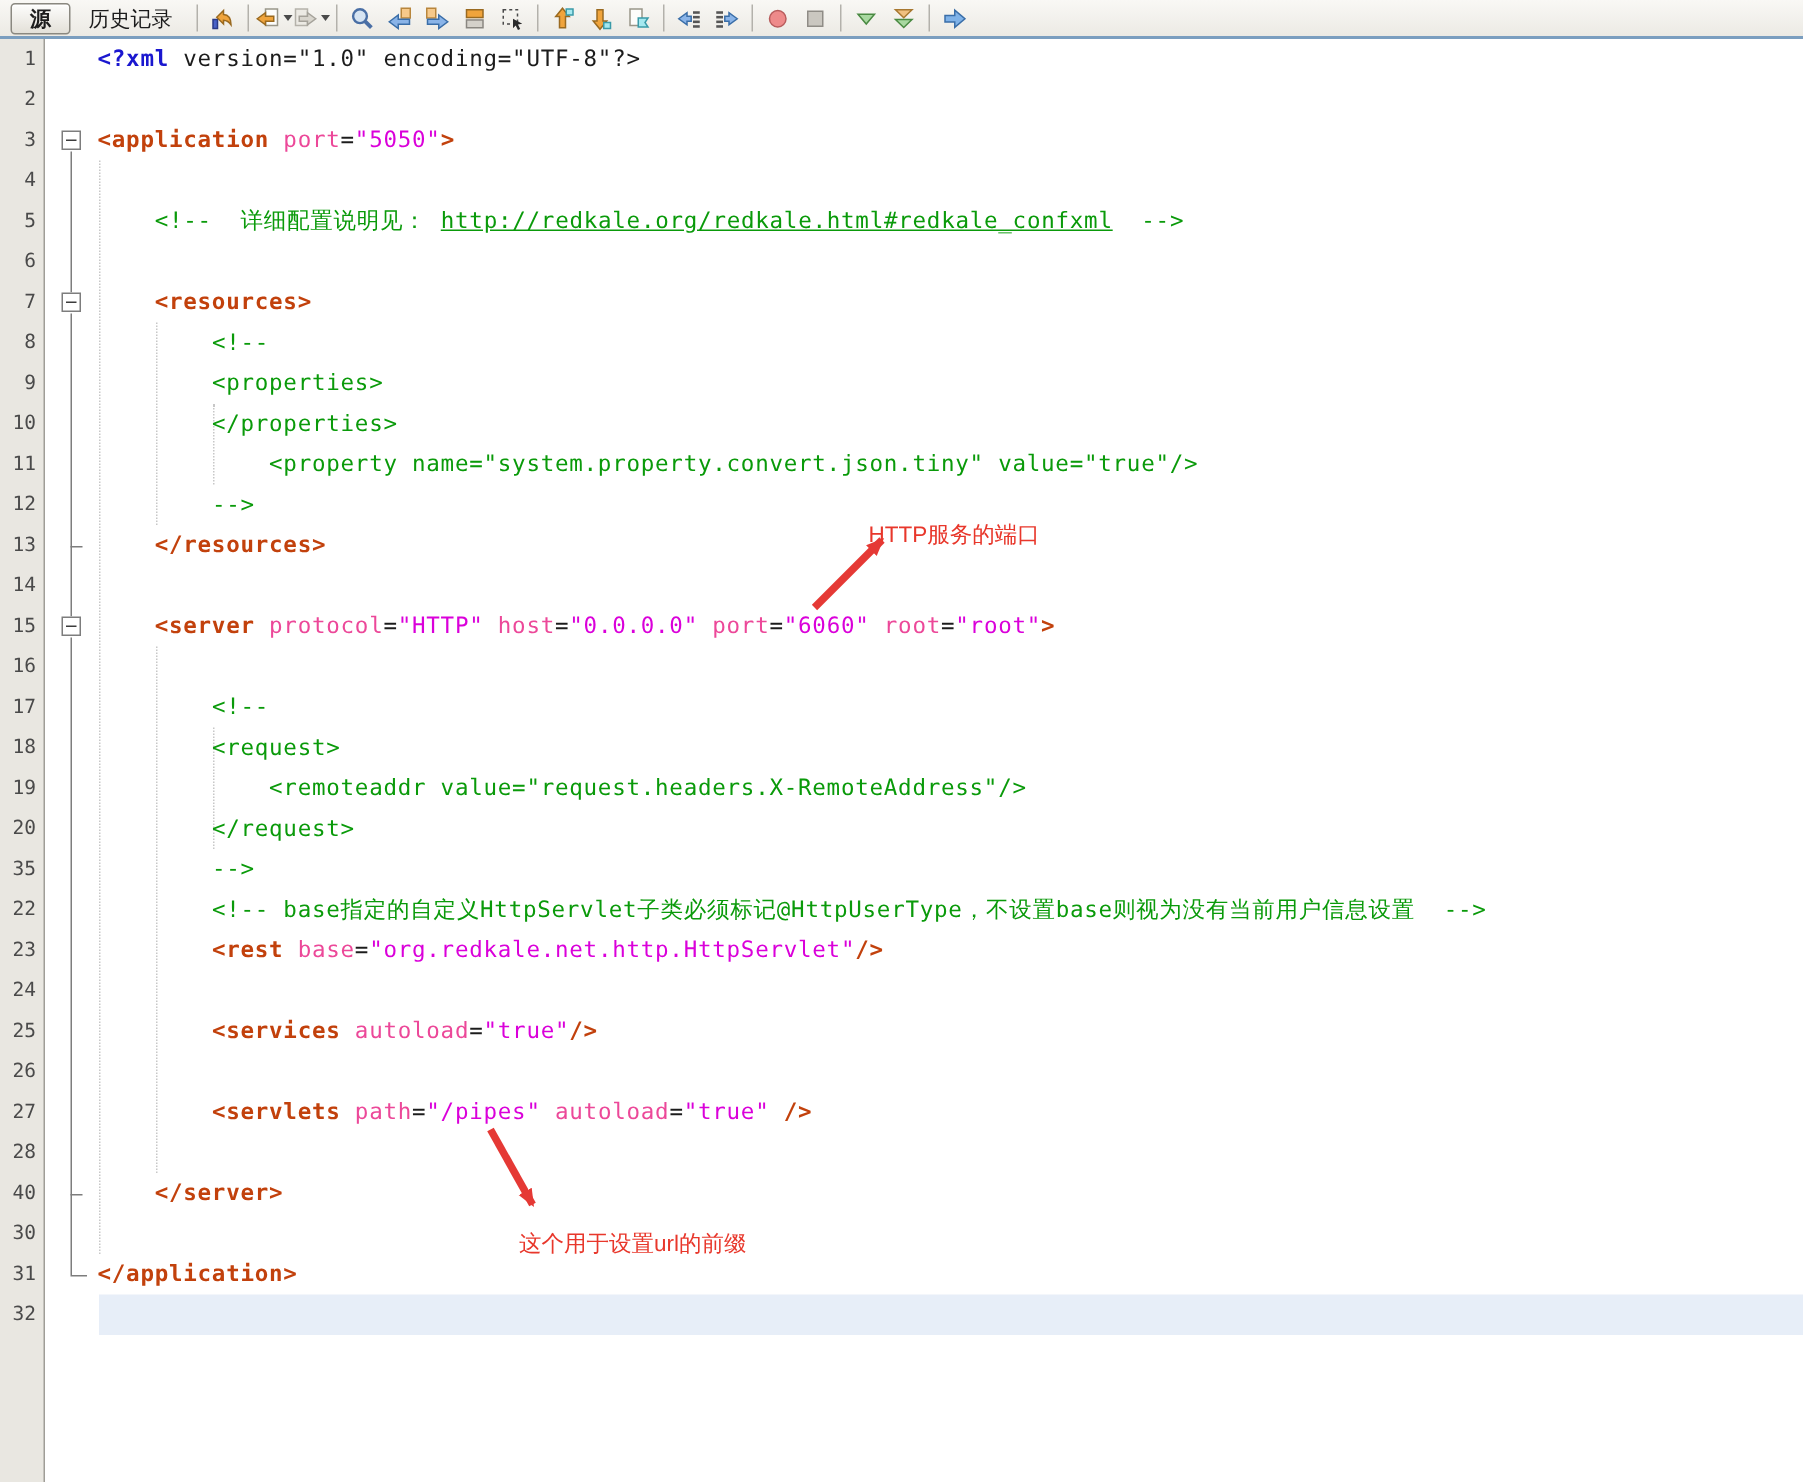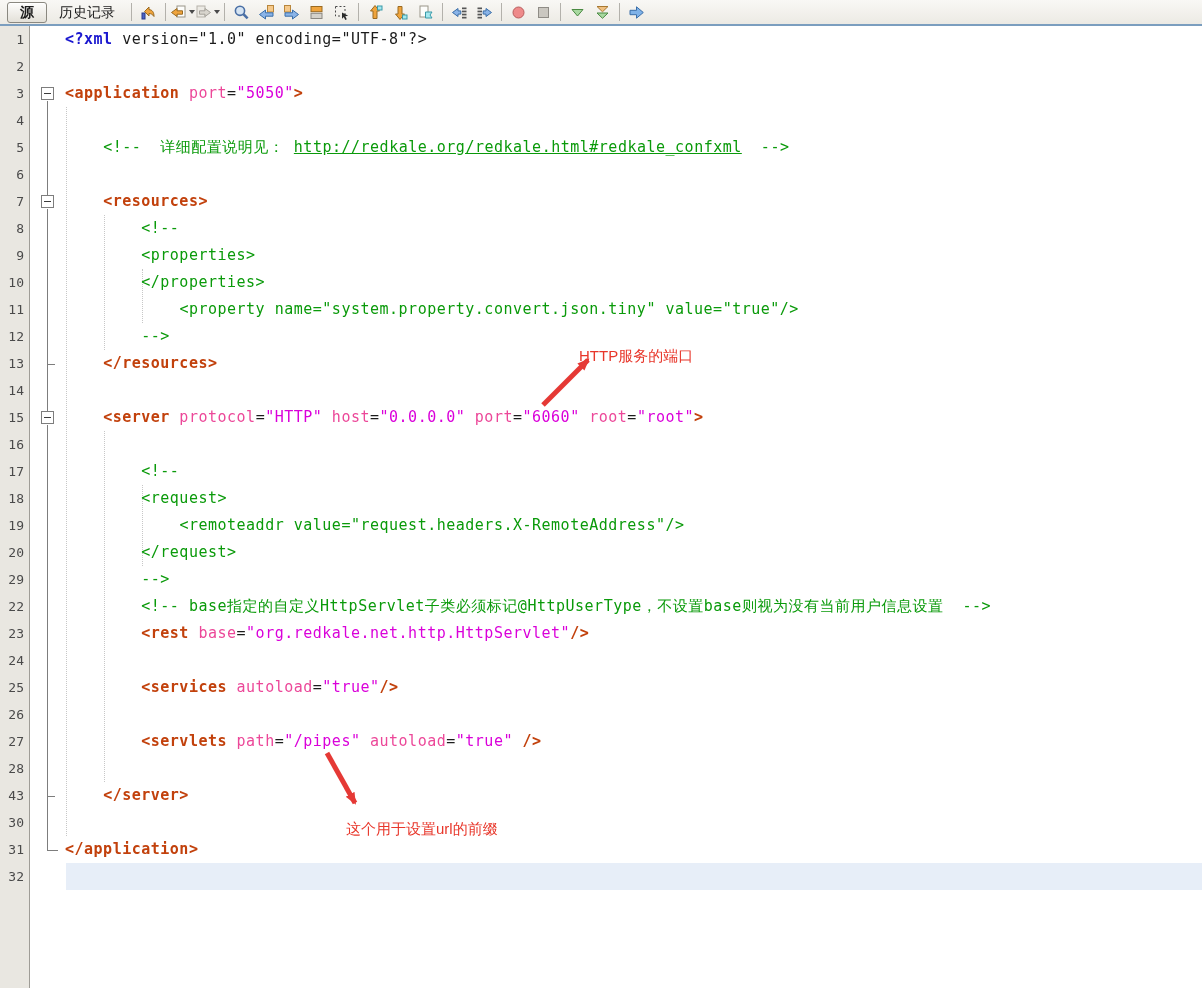--- a/index.html
+++ b/index.html
@@ -263,29 +263,29 @@
     <div class="ln">11</div>
     <div class="ln">12</div>
     <div class="ln">13</div>
     <div class="ln">14</div>
     <div class="ln">15</div>
     <div class="ln">16</div>
     <div class="ln">17</div>
     <div class="ln">18</div>
     <div class="ln">19</div>
     <div class="ln">20</div>
-    <div class="ln">29</div>
+    <div class="ln">35</div>
     <div class="ln">22</div>
     <div class="ln">23</div>
     <div class="ln">24</div>
     <div class="ln">25</div>
     <div class="ln">26</div>
     <div class="ln">27</div>
     <div class="ln">28</div>
-    <div class="ln">43</div>
+    <div class="ln">40</div>
     <div class="ln">30</div>
     <div class="ln">31</div>
     <div class="ln">32</div>
   </div>
 <div class="code" id="code">
 
   <div class="guide" style="left:35px;  top:81px;  height:729px;"></div>
   <div class="guide" style="left:73px;  top:189px; height:135px;"></div>
   <div class="guide" style="left:73px;  top:405px; height:351px;"></div>
   <div class="guide" style="left:111px; top:243px; height:54px;"></div>

